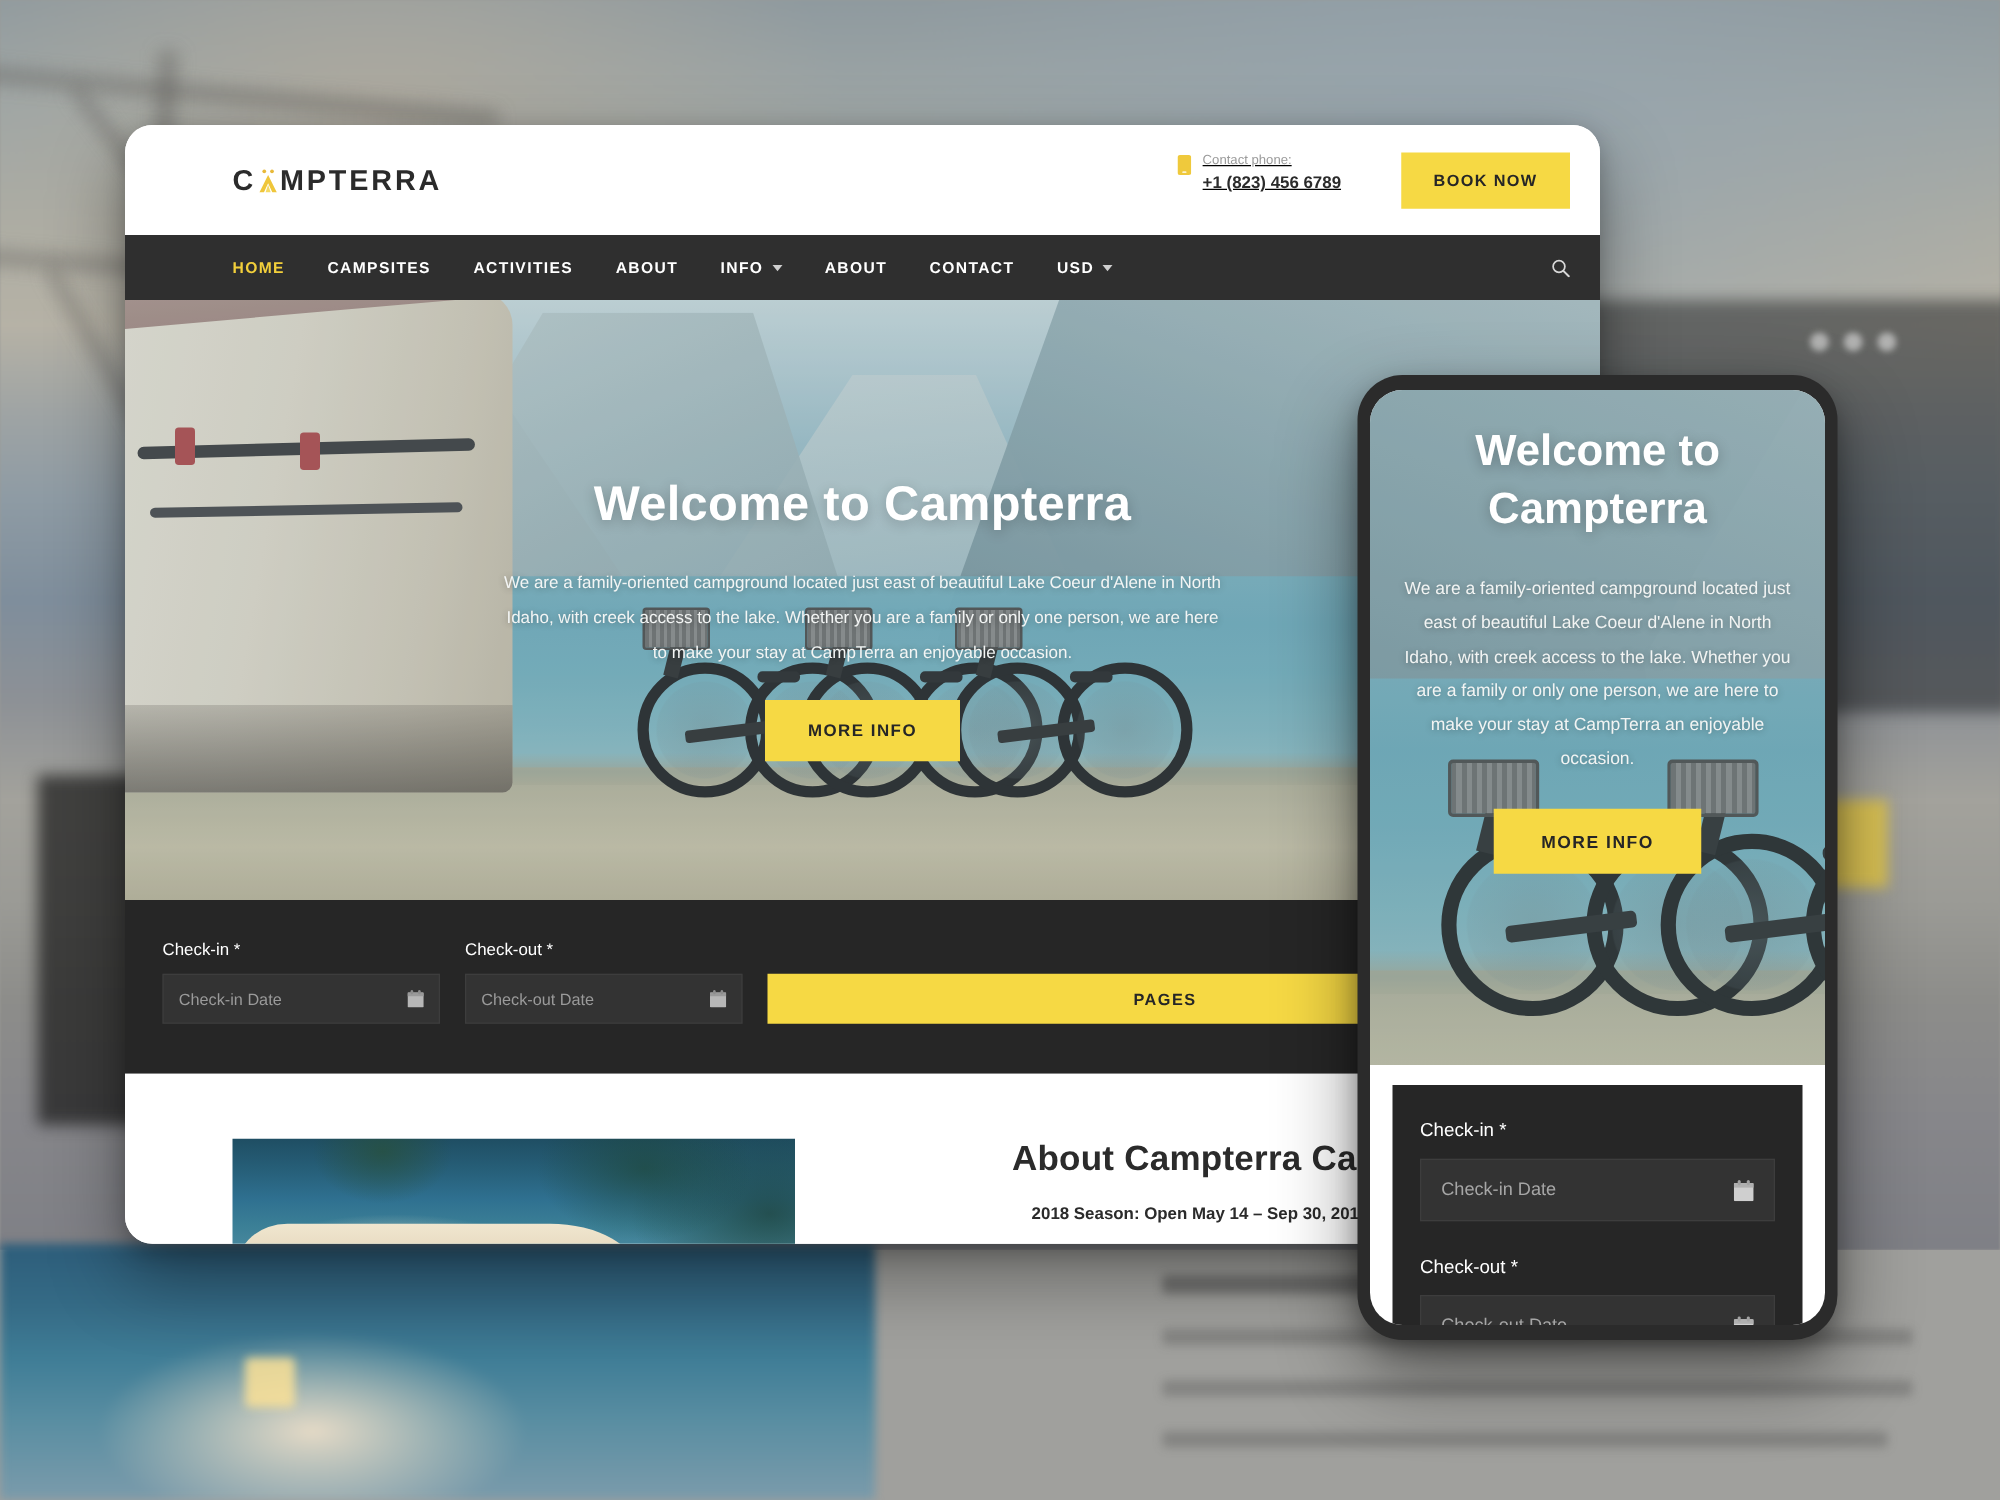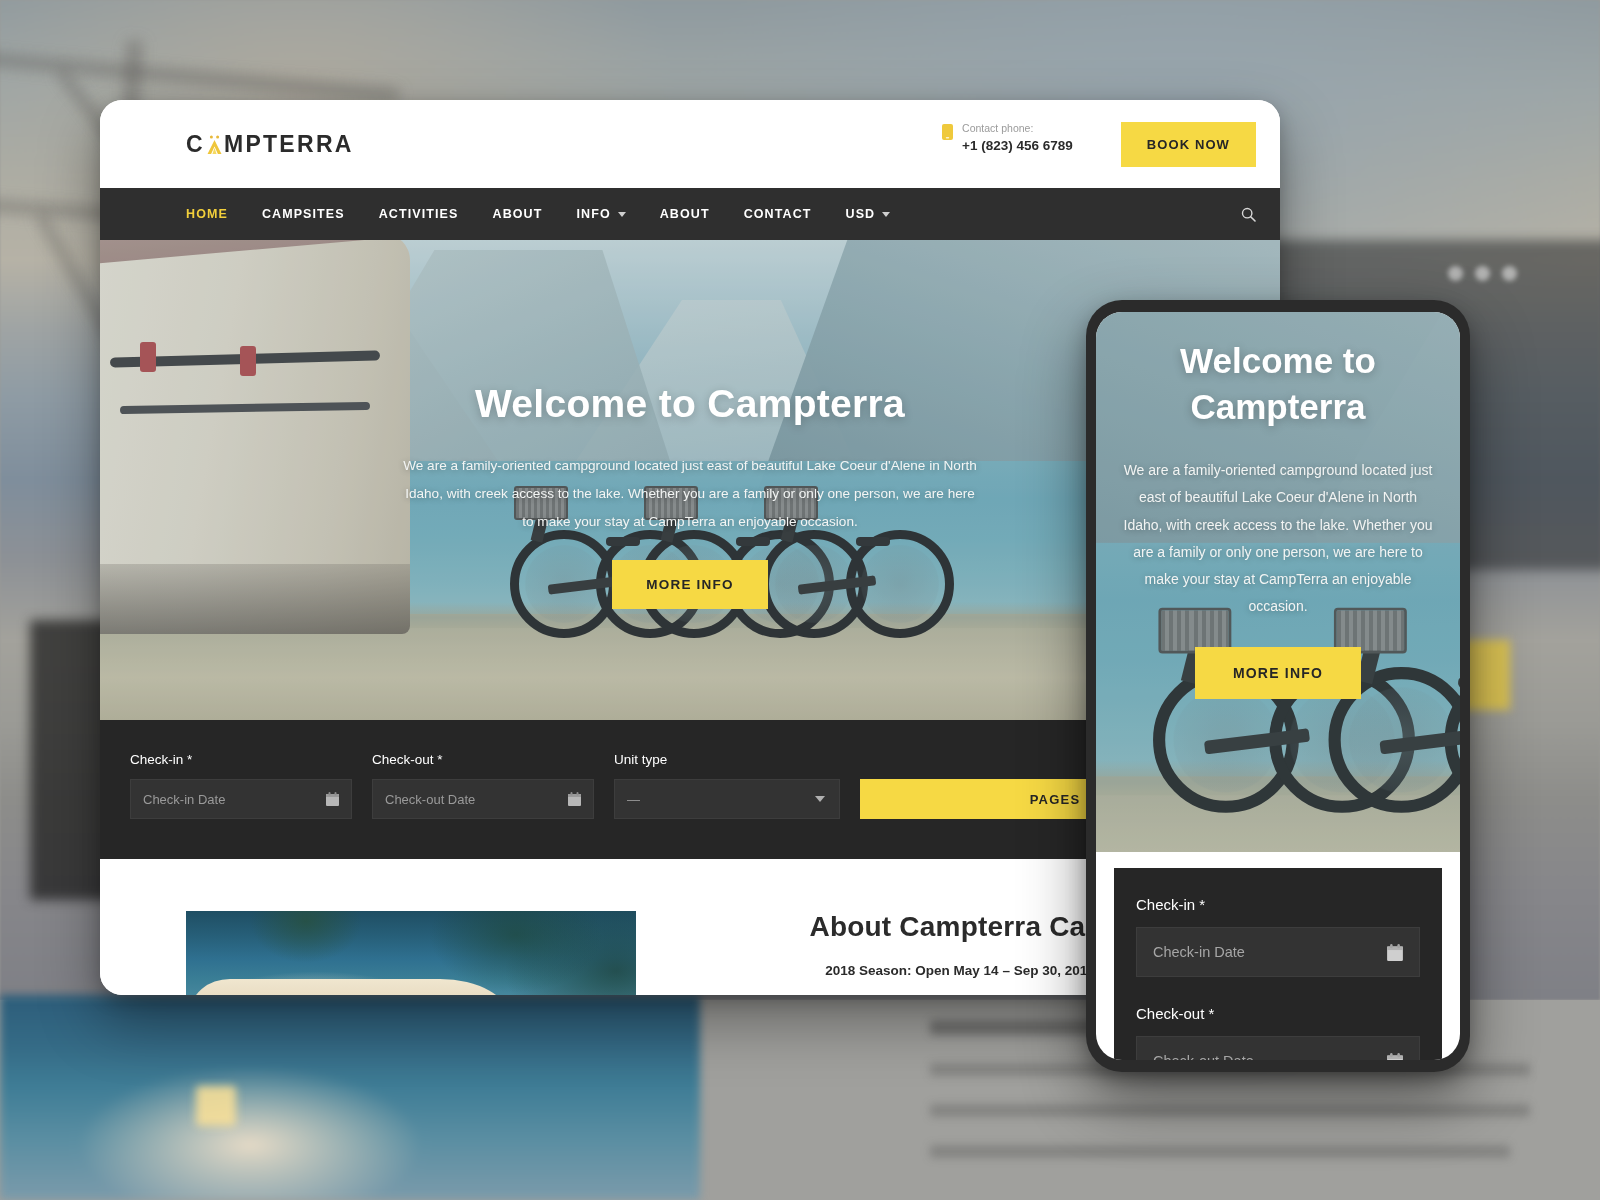--- a/index.html
+++ b/index.html
@@ -336,21 +336,21 @@
     display: flex;
     align-items: center;
   }
   .contact-item {
     display: flex;
     align-items: flex-start;
     padding: 0 26px;
     border-left: 1px solid #e3e3e3;
     height: 44px;
   }
-  .contact-item:first-child { border-left: none; }
+  .contact-item:first-child { border-left: none; text-decoration: underline; }
   .ci-icon {
     margin-right: 9px;
     margin-top: 2px;
     color: #efc93c;
     flex: 0 0 auto;
   }
   .ci-text { line-height: 1.15; }
   .ci-label {
     font-size: 10.5px;
     color: #9b9b9b;
@@ -843,27 +843,20 @@
             <svg width="13" height="14" viewBox="0 0 13 14">
                 <rect x="0" y="2" width="13" height="12" rx="1" fill="#b7b7b7"></rect>
                 <rect x="0" y="2" width="13" height="3" fill="#9a9a9a"></rect>
                 <rect x="2.5" y="0" width="2" height="3.4" rx="1" fill="#8d8d8d"></rect>
                 <rect x="8.5" y="0" width="2" height="3.4" rx="1" fill="#8d8d8d"></rect>
               </svg>
           </span>
         </div>
       </div>
 
-      <div class="bk-field f3">
-        <span class="bk-label">Unit type</span>
-        <div class="bk-input bk-select">
-          <span class="ph">—</span>
-          <span class="caret-dn"></span>
-        </div>
-      </div>
 
       <button class="search-btn">PAGES</button>
     </div>
 
     <div class="about">
       <div class="about-photo">
         <div class="trees"></div>
         <div class="rvtop"></div>
       </div>
       <div class="about-text">

